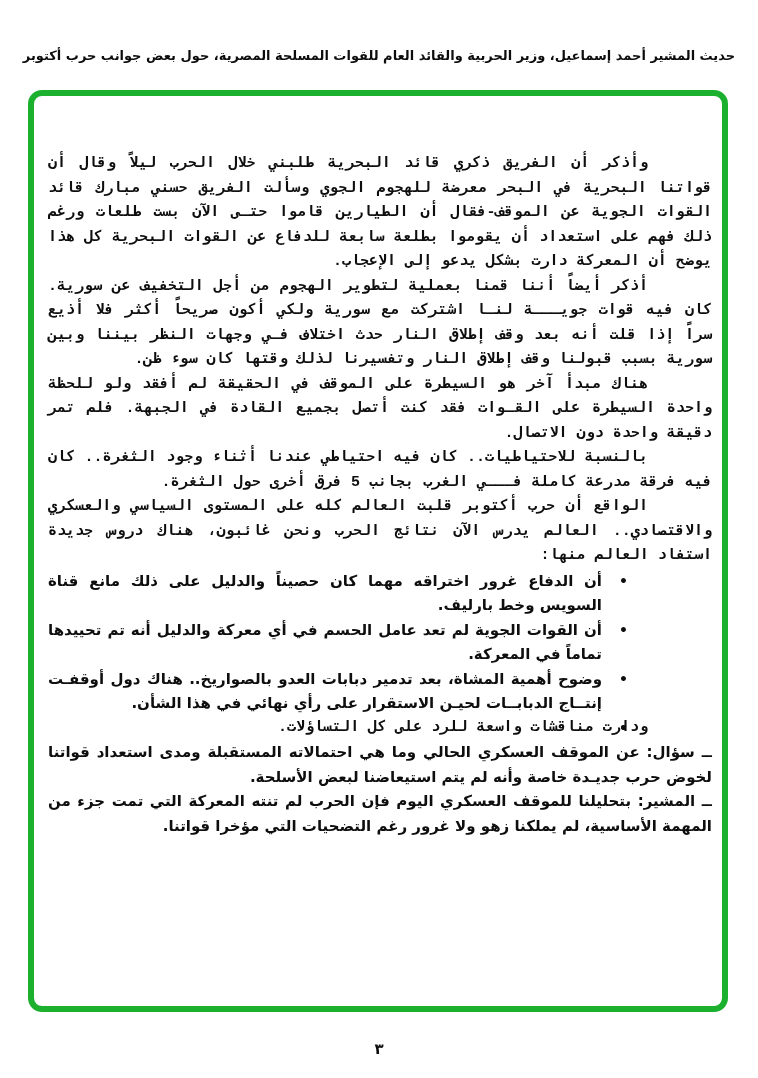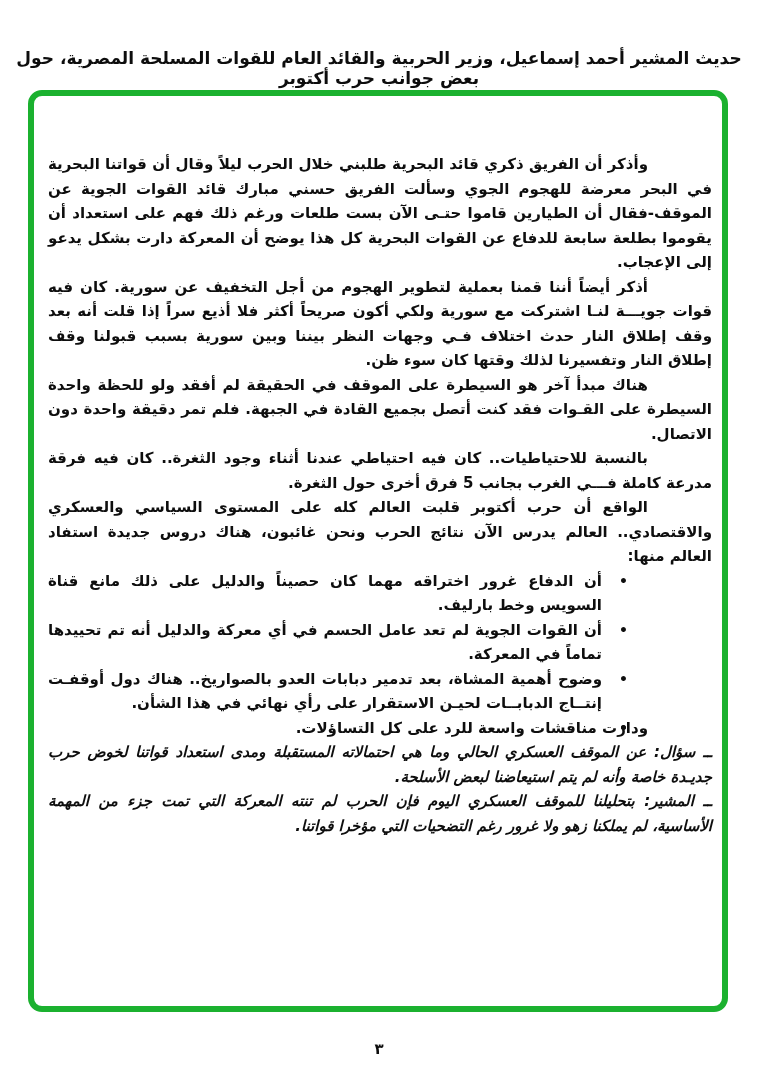--- a/index.html
+++ b/index.html
@@ -9,21 +9,21 @@
     font-family:"DejaVu Sans", sans-serif;
     color:#111111;
     position:relative;
     overflow:hidden;
   }
   .page-header{
     position:absolute;
     top:48px;left:0;right:0;
     text-align:center;
     direction:rtl;
-    font-size:17px;
+    font-size:13px;
     font-weight:bold;
     color:#0d0d0d;
     letter-spacing:0;
   }
   .green-frame{
     position:absolute;
     left:28px;top:90px;
     width:700px;height:922px;
     box-sizing:border-box;
     border:6px solid #1bb12f;
@@ -38,36 +38,36 @@
     font-size:15px;
     font-weight:bold;
     line-height:24.5px;
     text-align:justify;
     text-justify:inter-word;
     color:#0e0e0e;
   }
   .para{
     margin:0;
     text-indent:64px;
+    font-family:Liberation Mono, monospace;
   }
   .bullet{
     margin:0;
     position:relative;
     padding-right:110px;
     text-indent:0;
   }
   .bullet .marker{
     position:absolute;
     right:84px;top:0;
     font-size:14px;
   }
   .qa{
     margin:0;
     text-indent:0;
-    font-style:italic;
   }
   .page-number{
     position:absolute;
     bottom:20px;left:0;right:0;
     text-align:center;
     font-size:15px;
     font-weight:bold;
     color:#0d0d0d;
   }
 </style>

